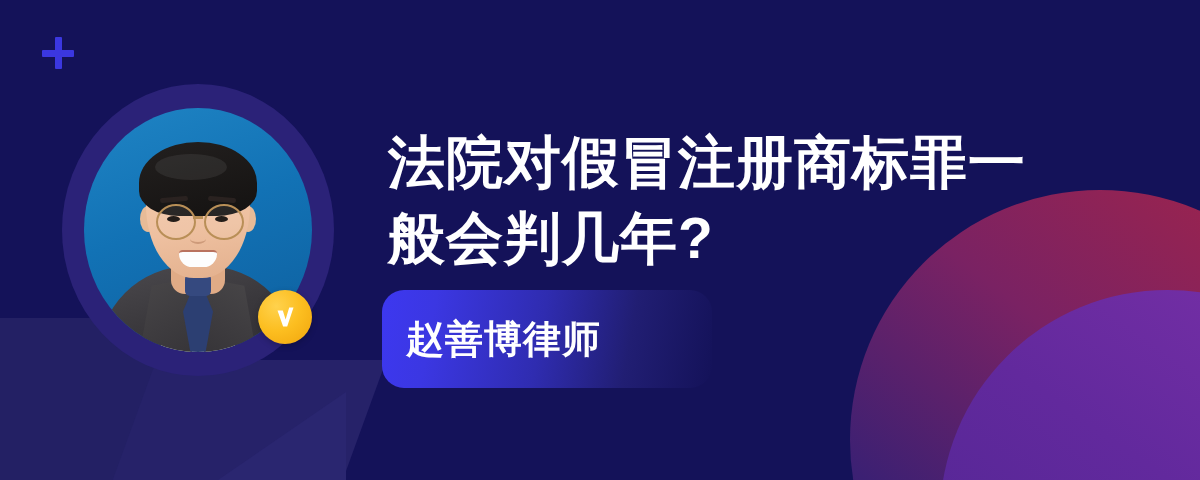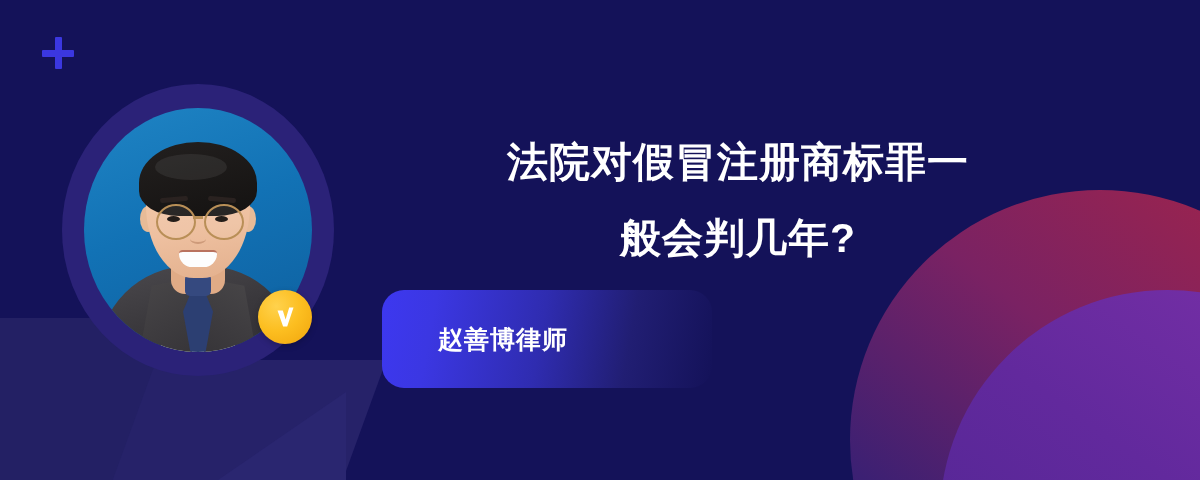--- a/index.html
+++ b/index.html
@@ -315,44 +315,43 @@
   }
   .verified-badge svg { display: block; }
 
   
   .headline {
     position: absolute;
     left: 388px;
     top: 124px;
     width: 700px;
     color: #ffffff;
-    font-size: 41px;
+    font-size: 57px;
     font-weight: 700;
     line-height: 76px;
     letter-spacing: 1px;
     white-space: pre-line;
-    text-align: center;
   }
 
   
   .name-badge {
     position: absolute;
     left: 382px;
     top: 290px;
     width: 330px;
     height: 98px;
     border-radius: 22px;
     background: linear-gradient(100deg, #3d38f0 0%, #3b37e2 16%, #2f2cb0 48%, #211e73 74%, rgba(20,18,89,0) 100%);
     display: flex;
     align-items: center;
   }
   .name-badge-text {
-    margin-left: 56px;
+    margin-left: 24px;
     color: #ffffff;
-    font-size: 25px;
+    font-size: 38px;
     font-weight: 700;
     letter-spacing: 1px;
   }
 </style>
 </head>
 <body>
 
 <div class="banner">
 
   <div class="bg-layer">

